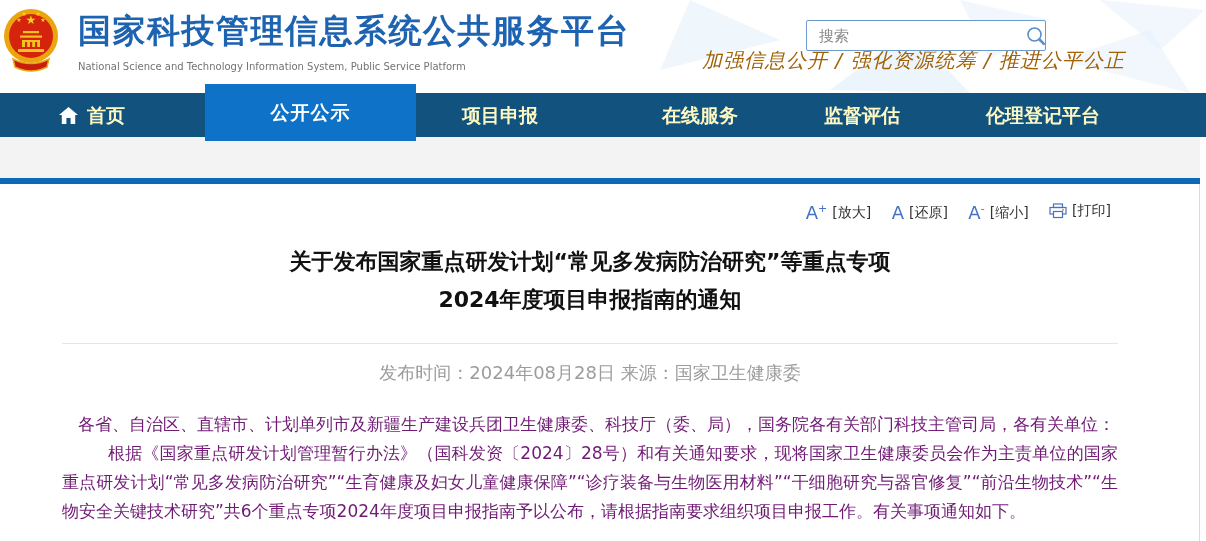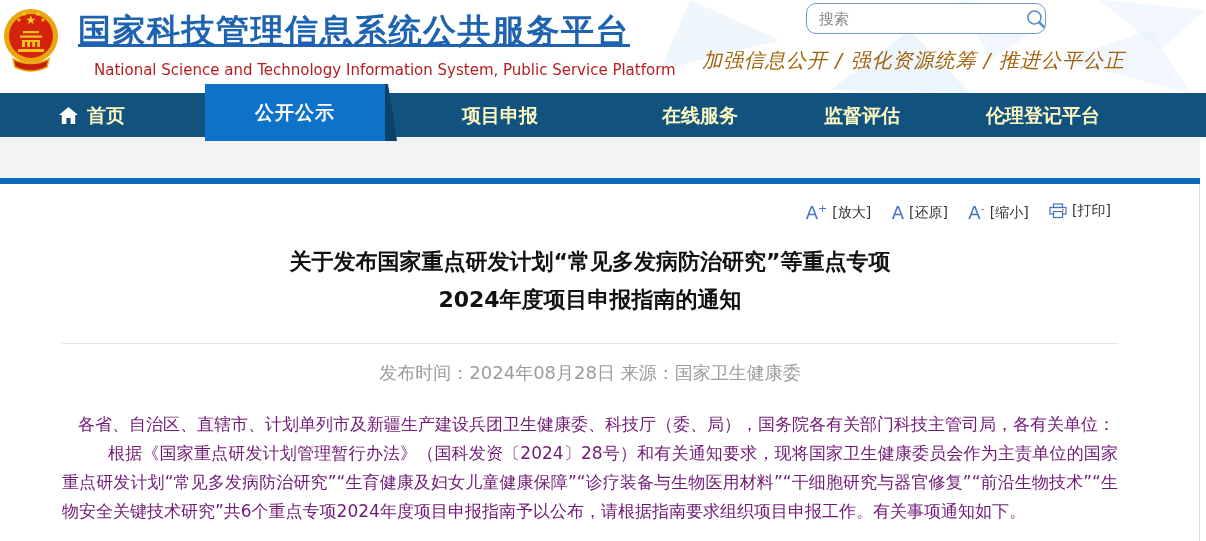--- a/index.html
+++ b/index.html
@@ -4,44 +4,44 @@
 <style>
   * { margin:0; padding:0; box-sizing:border-box; }
   html,body { width:1206px; height:541px; overflow:hidden; background:#fff;
               font-family:"DejaVu Sans","Liberation Sans",sans-serif; }
 
   
   .header { position:relative; width:1206px; height:93px; background:#fff; }
   .header-pattern { position:absolute; left:630px; top:0; z-index:0; }
   .emblem { position:absolute; left:2px; top:5px; z-index:1; }
   .brand { position:absolute; left:78px; top:9px; z-index:1; }
-  .brand-title { font-size:33px; font-weight:bold; color:#1e63b0; letter-spacing:1.5px; white-space:nowrap;text-decoration:underline; }
-  .brand-sub { font-size:15px; color:#b91c1c; margin-top:7px; white-space:nowrap;margin-left:16px; }
-  .search-box { position:absolute; left:806px; top:3px; width:240px; height:31px;
-                border:1px solid #6d9bd0; border-radius:10px; background:#fff;
+  .brand-title { font-size:33px; font-weight:bold; color:#1e63b0; letter-spacing:1.5px; white-space:nowrap; }
+  .brand-sub { font-size:10px; color:#737373; margin-top:7px; white-space:nowrap; }
+  .search-box { position:absolute; left:806px; top:20px; width:240px; height:31px;
+                border:1px solid #6d9bd0; border-radius:2px; background:#fff;
                 display:flex; align-items:center; z-index:2; }
   .search-input { flex:1; border:none; outline:none; background:transparent;
                   font-size:15px; color:#333; padding:0 12px;
                   font-family:"DejaVu Sans","Liberation Sans",sans-serif; }
   .search-input::placeholder { color:#8a8a8a; opacity:1; }
   .search-btn { border:none; background:transparent; margin-right:7px; cursor:pointer; height:22px; }
   .slogan { position:absolute; left:702px; top:47px; z-index:2;
             font-size:20px; font-weight:normal; font-style:italic;
             color:#a16207; white-space:nowrap; letter-spacing:1px; }
 
   
   .navbar { position:relative; width:1206px; height:44px; background:#11527f; }
   .nav-item { position:absolute; top:0; height:44px; line-height:44px;
               transform:translateX(-50%); color:#fef9c3; font-size:19px; font-weight:bold;
               white-space:nowrap; cursor:pointer; z-index:1; }
   .nav-home { left:92px; display:flex; align-items:center; gap:9px; }
   .nav-3 { left:500px;text-align:center; } .nav-4 { left:700px;text-align:right; } .nav-5 { left:862px; } .nav-6 { left:1043px; }
   .tab-shadow { position:absolute; left:373px; top:-9px; width:15px; height:57px;
                 background:#0b4269; transform:skewX(9deg); transform-origin:top left; z-index:2; }
-  .nav-tab { position:absolute; left:205px; top:-9px; width:180px; height:57px;
+  .nav-tab { position:absolute; left:205px; top:-9px; width:211px; height:57px;
              background:#0d72c8; color:#fff; font-size:19px; font-weight:bold;
              display:flex; align-items:center; justify-content:center;
              cursor:pointer; z-index:3; letter-spacing:1px; }
 
   
   .gray-strip { width:1200px; height:41px; background:#f3f3f3; }
   .blue-band  { width:1200px; height:6px;  background:#0d68b8; }
 
   
   .content { width:1200px; height:357px; border-right:1px solid #d9d9d9; background:#fff; }

